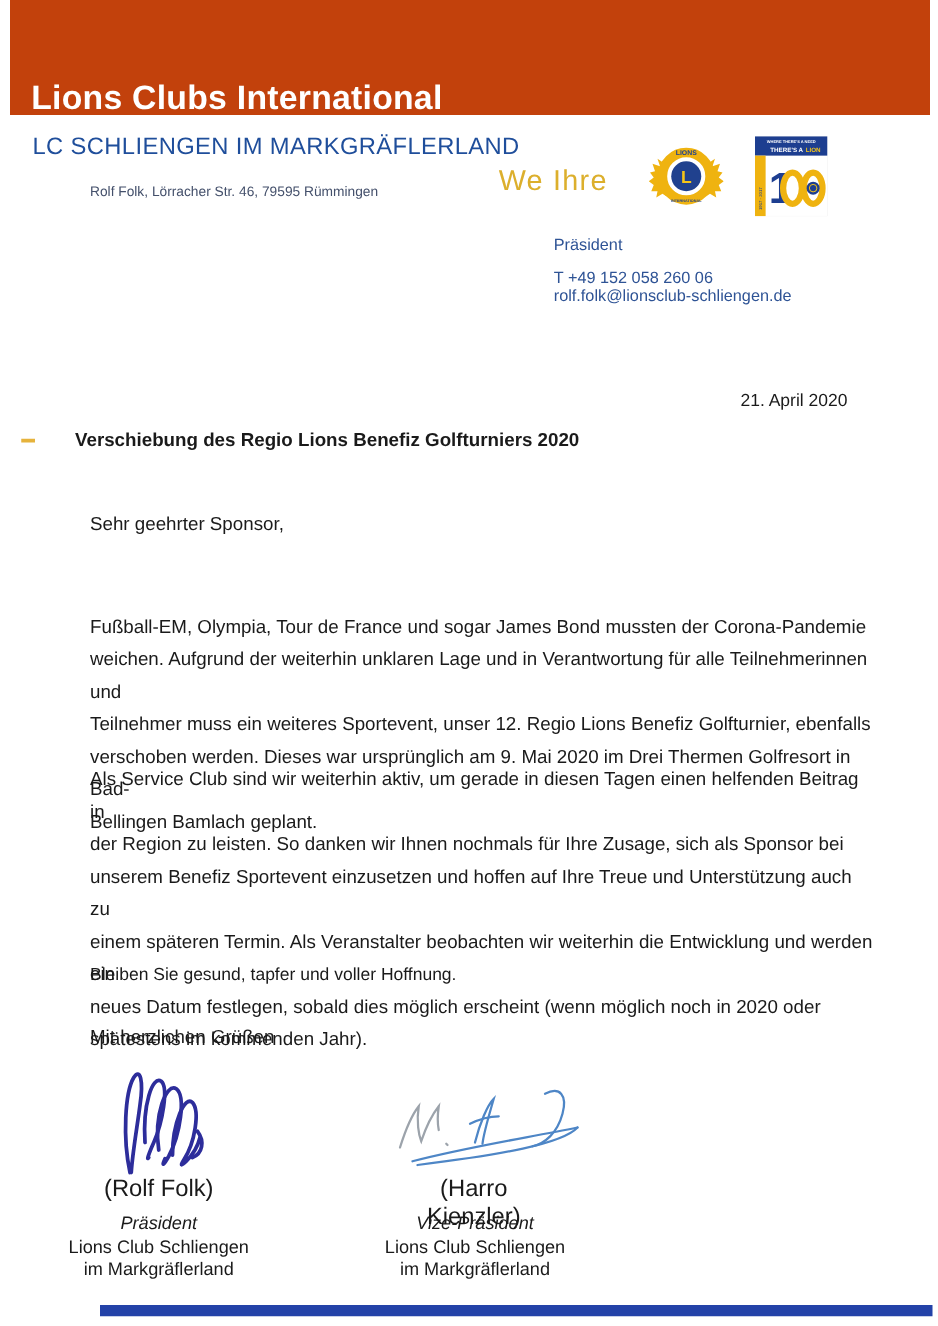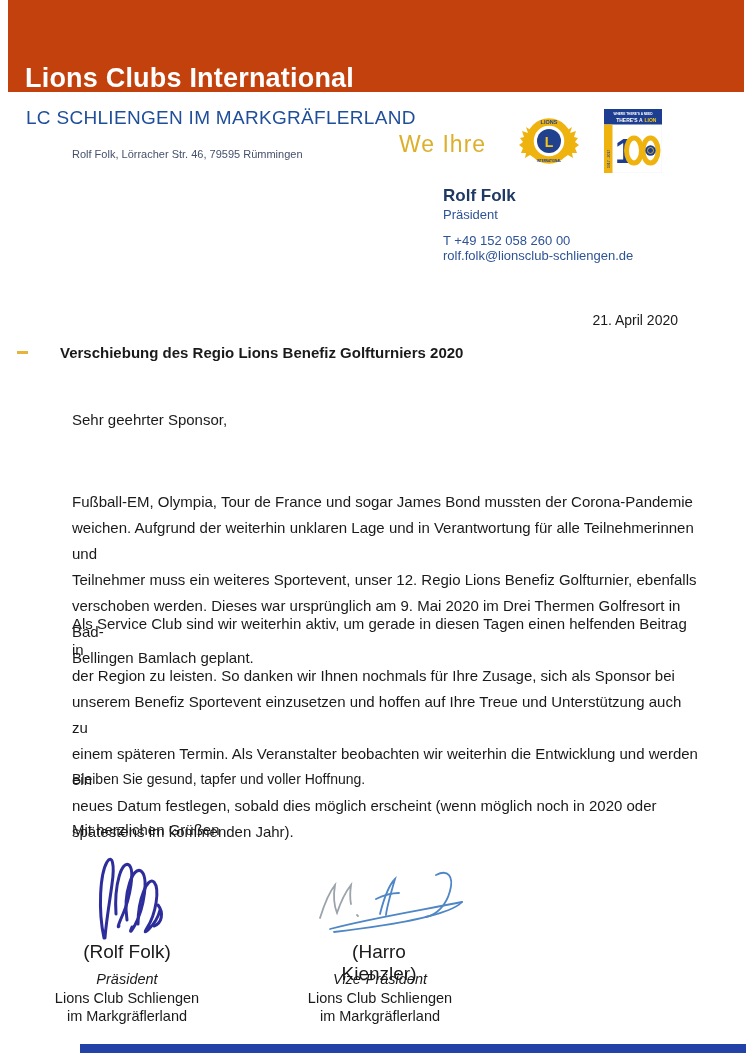--- a/index.html
+++ b/index.html
@@ -85,23 +85,22 @@
     <rect x="0" y="15.5" width="8.5" height="48.5" fill="#EFB310"></rect>
     <text transform="translate(5.8,59) rotate(-90)" font-size="3.4" fill="#1D3E90">1917 - 2017</text>
     <text x="11" y="53.5" font-size="35" font-weight="800" fill="#1D3E90">1</text>
     <ellipse cx="30" cy="41.5" rx="7.5" ry="12.5" fill="#ffffff" stroke="#EFB310" stroke-width="5"></ellipse>
     <ellipse cx="46.5" cy="41.5" rx="7.5" ry="12.5" fill="#ffffff" stroke="#EFB310" stroke-width="5"></ellipse>
     <circle cx="46.5" cy="41.5" r="5.2" fill="#1D3E90"></circle>
     <circle cx="46.5" cy="41.5" r="3" fill="none" stroke="#F5C518" stroke-width="0.8"></circle>
   </svg>
 
   <div class="abs contact">
-    <div class="contact-name">Rolf Folk</div>
     <div class="contact-role">Präsident</div>
-    <div class="contact-phone">T +49 152 058 260 00</div>
+    <div class="contact-phone">T +49 152 058 260 06</div>
     <div class="contact-email">rolf.folk@lionsclub-schliengen.de</div>
   </div>
 
   <div class="abs date">21. April 2020</div>
   <div class="abs margin-dash"></div>
   <div class="abs subject">Verschiebung des Regio Lions Benefiz Golfturniers 2020</div>
   <div class="abs salutation">Sehr geehrter Sponsor,</div>
   <div class="abs para p1">Fußball-EM, Olympia, Tour de France und sogar James Bond mussten der Corona-Pandemie
 weichen. Aufgrund der weiterhin unklaren Lage und in Verantwortung für alle Teilnehmerinnen und
 Teilnehmer muss ein weiteres Sportevent, unser 12. Regio Lions Benefiz Golfturnier, ebenfalls

